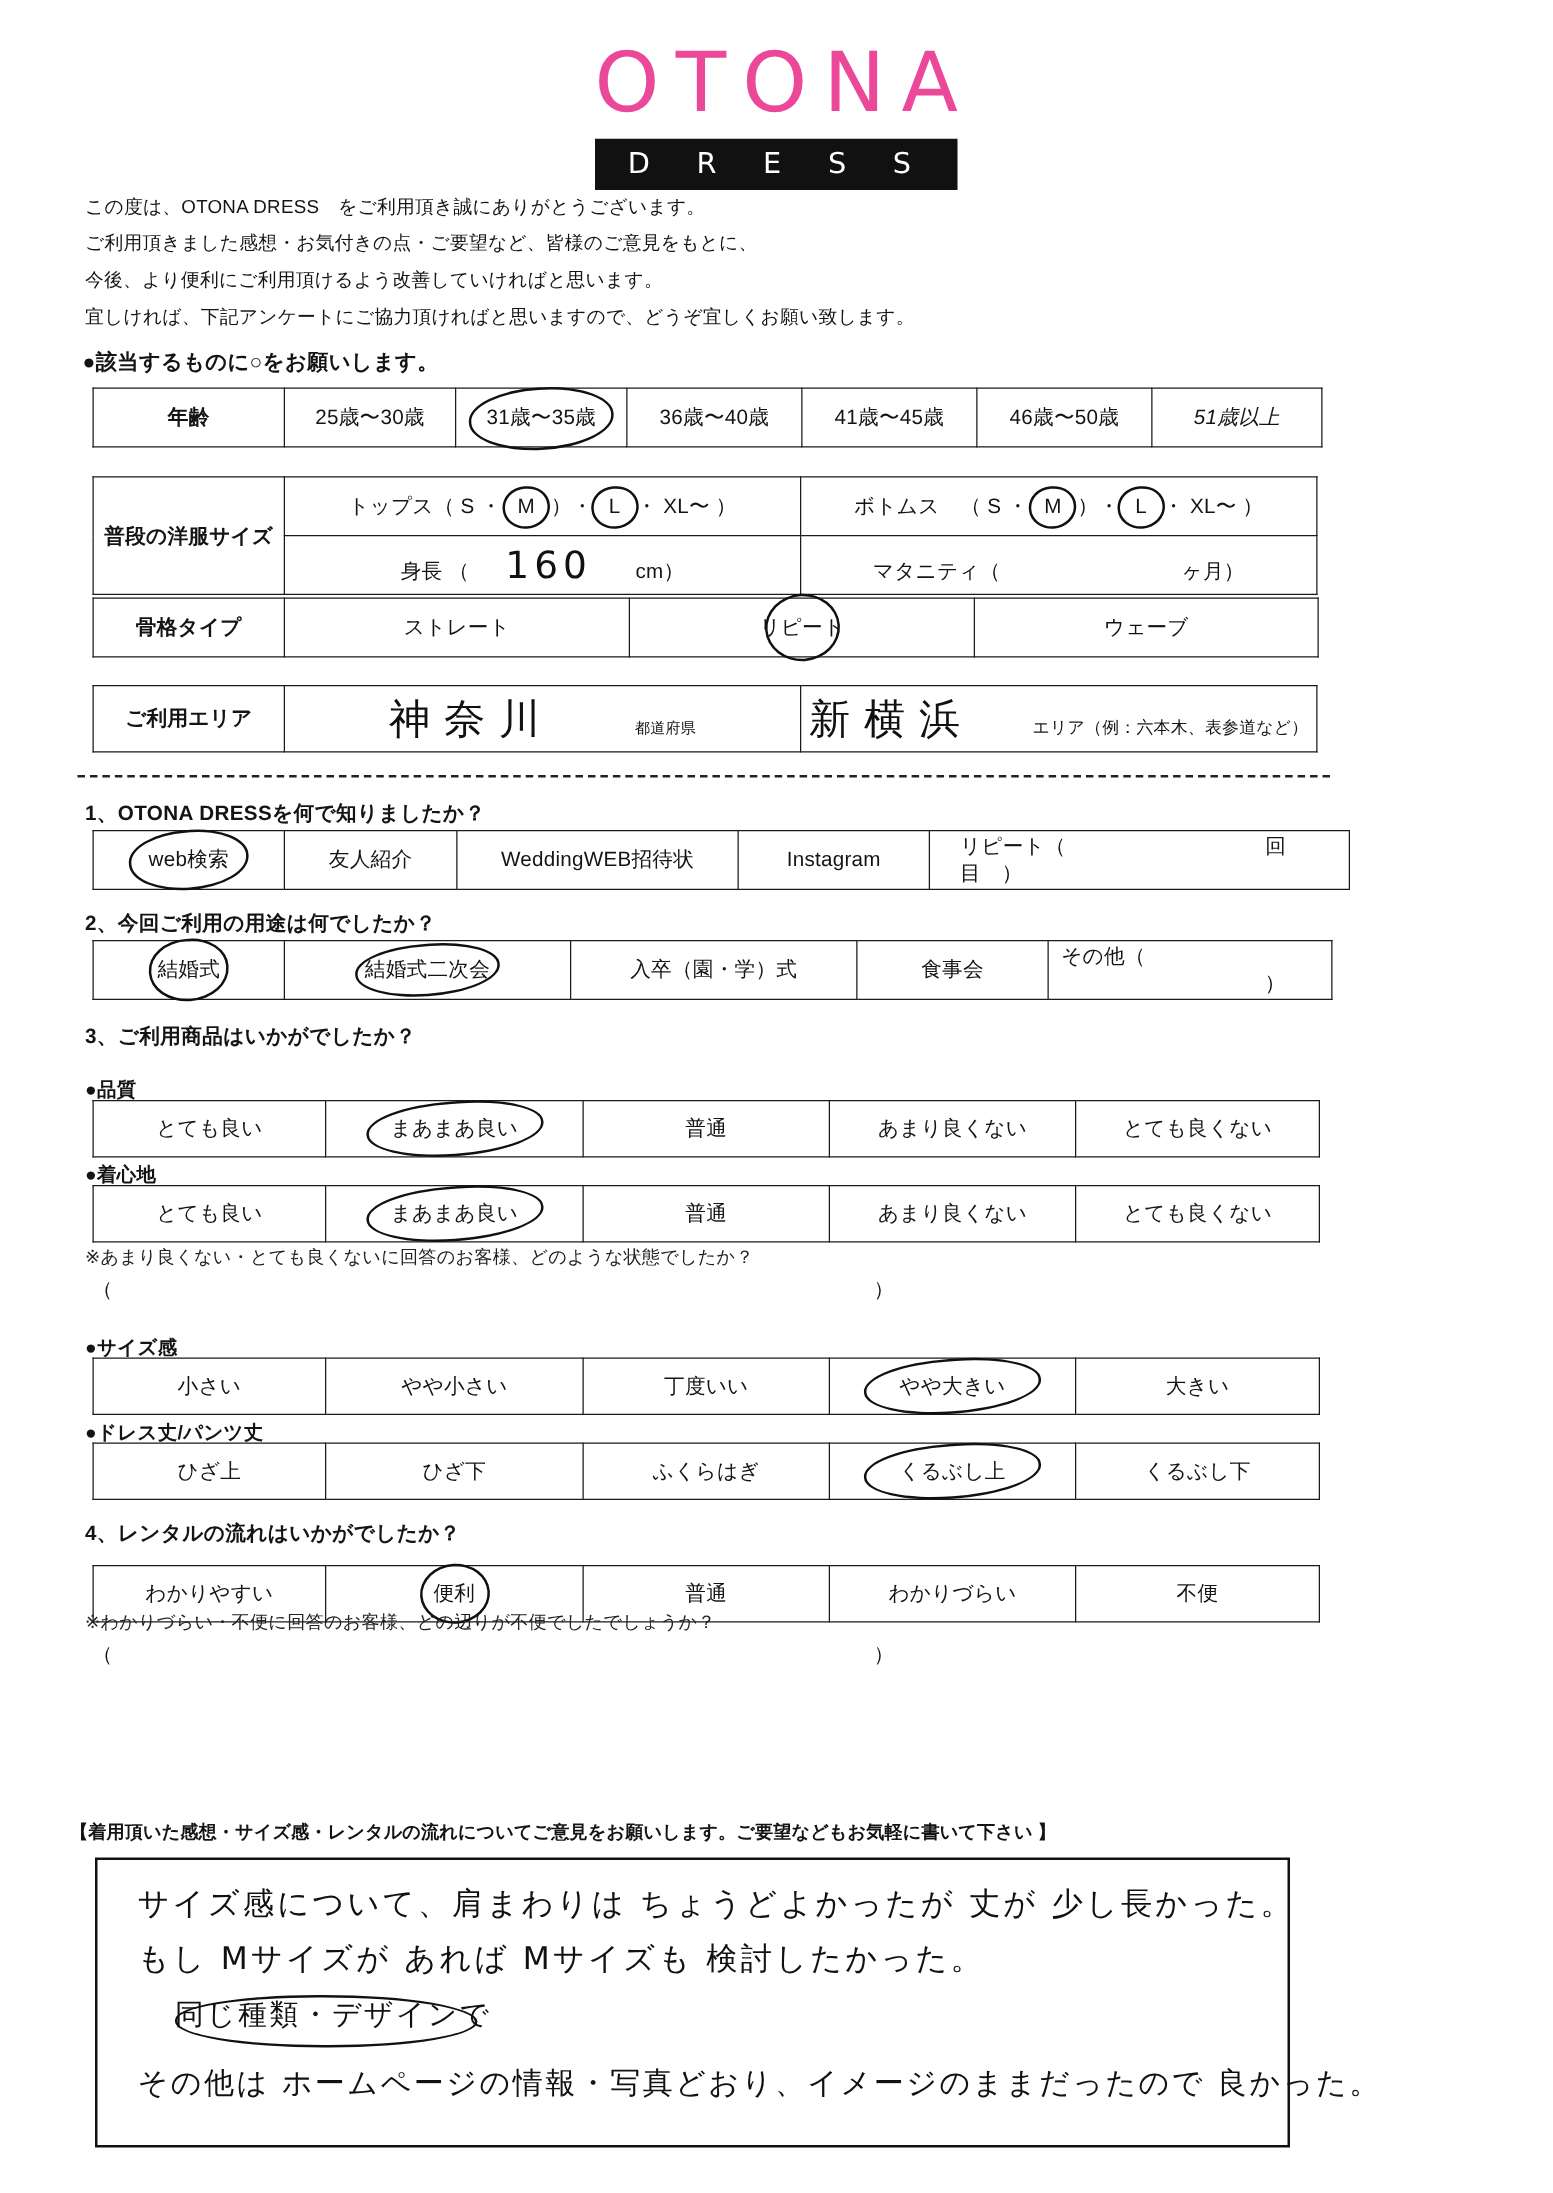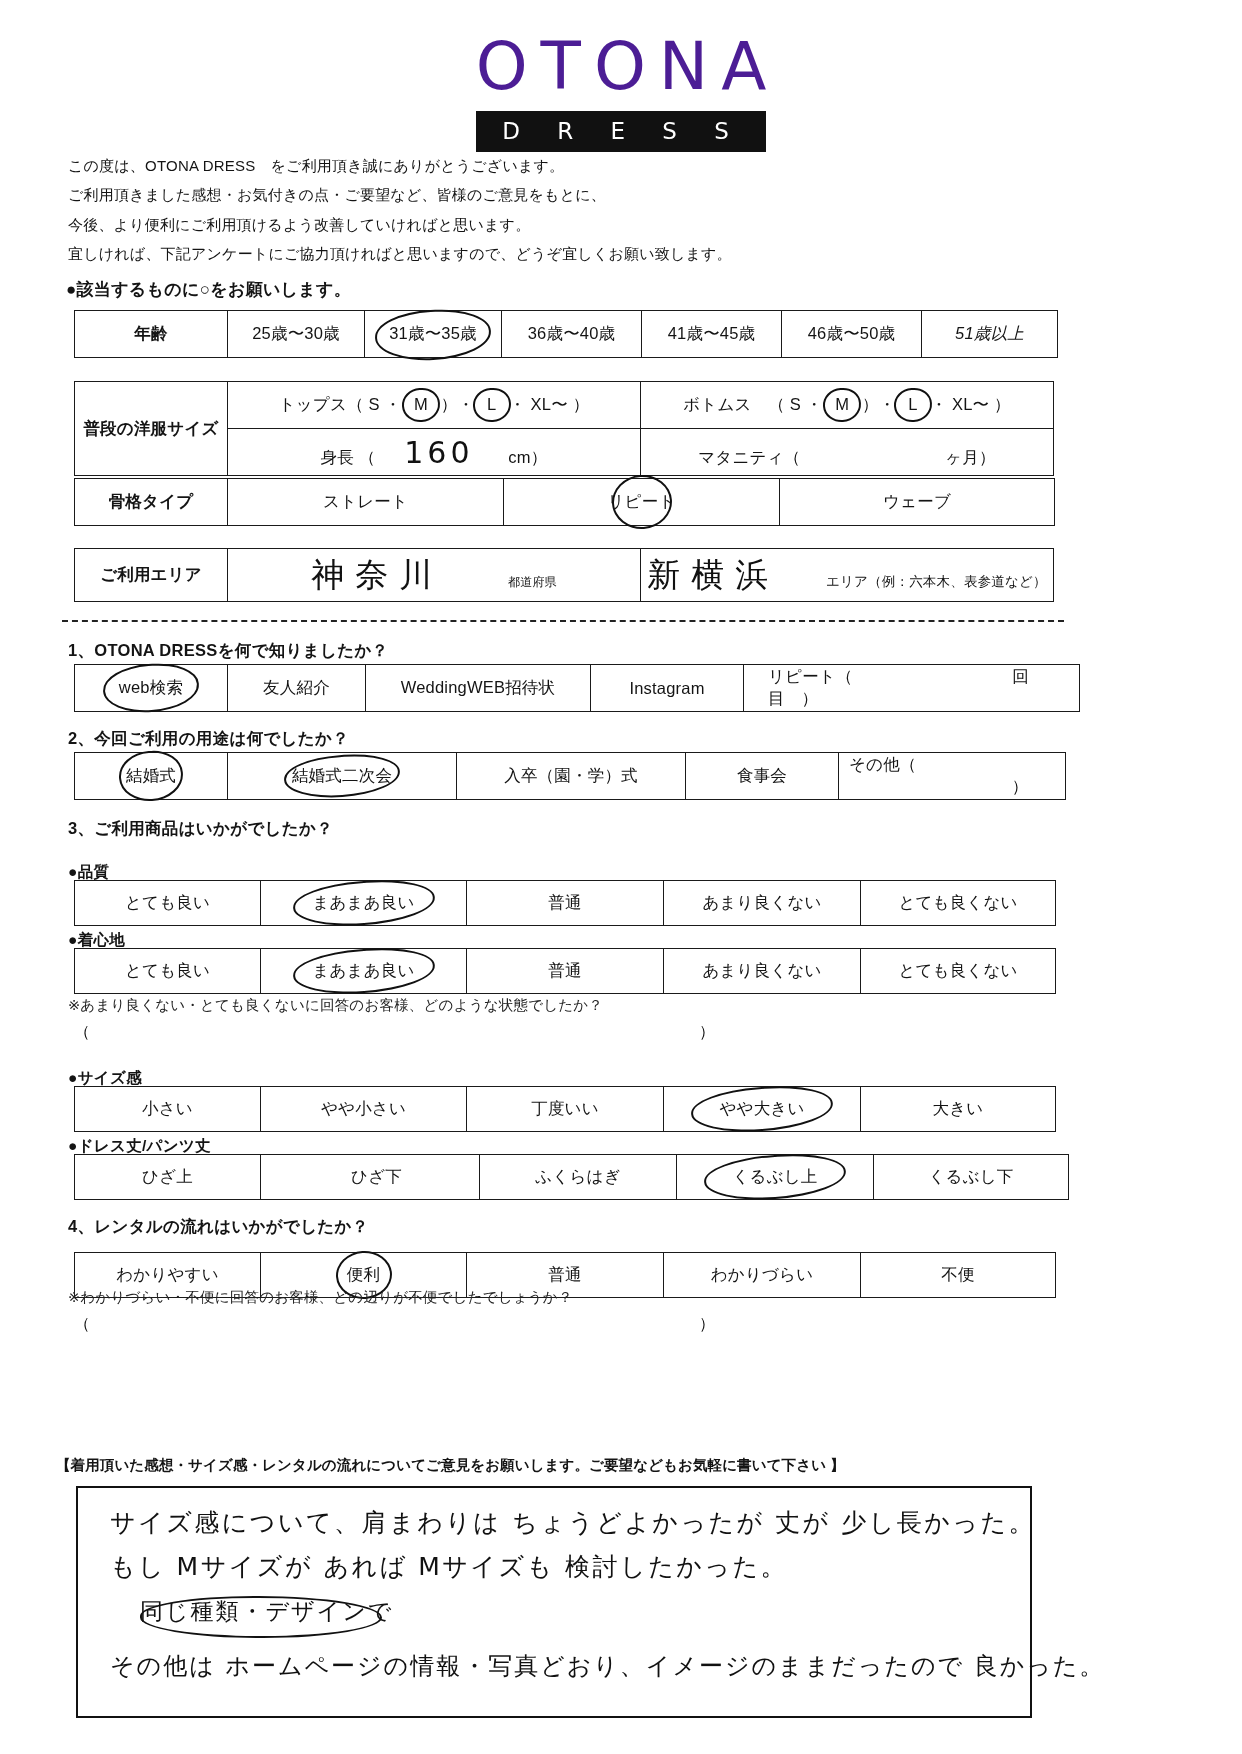--- a/index.html
+++ b/index.html
@@ -10,21 +10,21 @@
     color:#141414;
     -webkit-font-smoothing:none;
   }
   .page{position:absolute;inset:0;}
 
   
   .logo-wrap{position:absolute;left:0;right:0;top:34px;text-align:center;}
   .logo-otona{
     font-family:"DejaVu Sans",sans-serif;
     font-size:66px;letter-spacing:13px;font-weight:400;
-    color:#4c1d95;line-height:1;margin-left:13px;
+    color:#ec4899;line-height:1;margin-left:13px;
   }
   .logo-dressbar{
     display:inline-block;background:#111;color:#fff;
     margin-top:11px;padding:7px 22px 8px 26px;
     font-size:23px;letter-spacing:15px;font-weight:400;
     font-family:"DejaVu Sans",sans-serif;
   }
 
   
   .intro{position:absolute;left:68px;top:155px;width:1000px;}
@@ -310,21 +310,21 @@
       <td style="width:194px;height:44px;"><span class="cellwrap">大きい</span></td>
     </tr>
   </tbody>
     </table>
 
   <div class="bullet" style="left:68px;top:1136px;">●ドレス丈/パンツ丈</div>
   <table class="grid" style="left:74px;top:1154px;width:976px;">
     <tbody>
         <tr>
       <td style="width:185px;height:44px;"><span class="cellwrap">ひざ上</span></td>
-      <td style="width:205px;height:44px;padding-left:13px;"><span class="cellwrap">ひざ下</span></td>
+      <td style="width:205px;height:44px;"><span class="cellwrap">ひざ下</span></td>
       <td style="width:196px;height:44px;"><span class="cellwrap">ふくらはぎ</span></td>
       <td style="width:196px;height:44px;">
         <span class="cellwrap">くるぶし上</span>
         <span class="circ c-wide"></span>
       </td>
       <td style="width:194px;height:44px;"><span class="cellwrap">くるぶし下</span></td>
     </tr>
   </tbody>
     </table>
 

